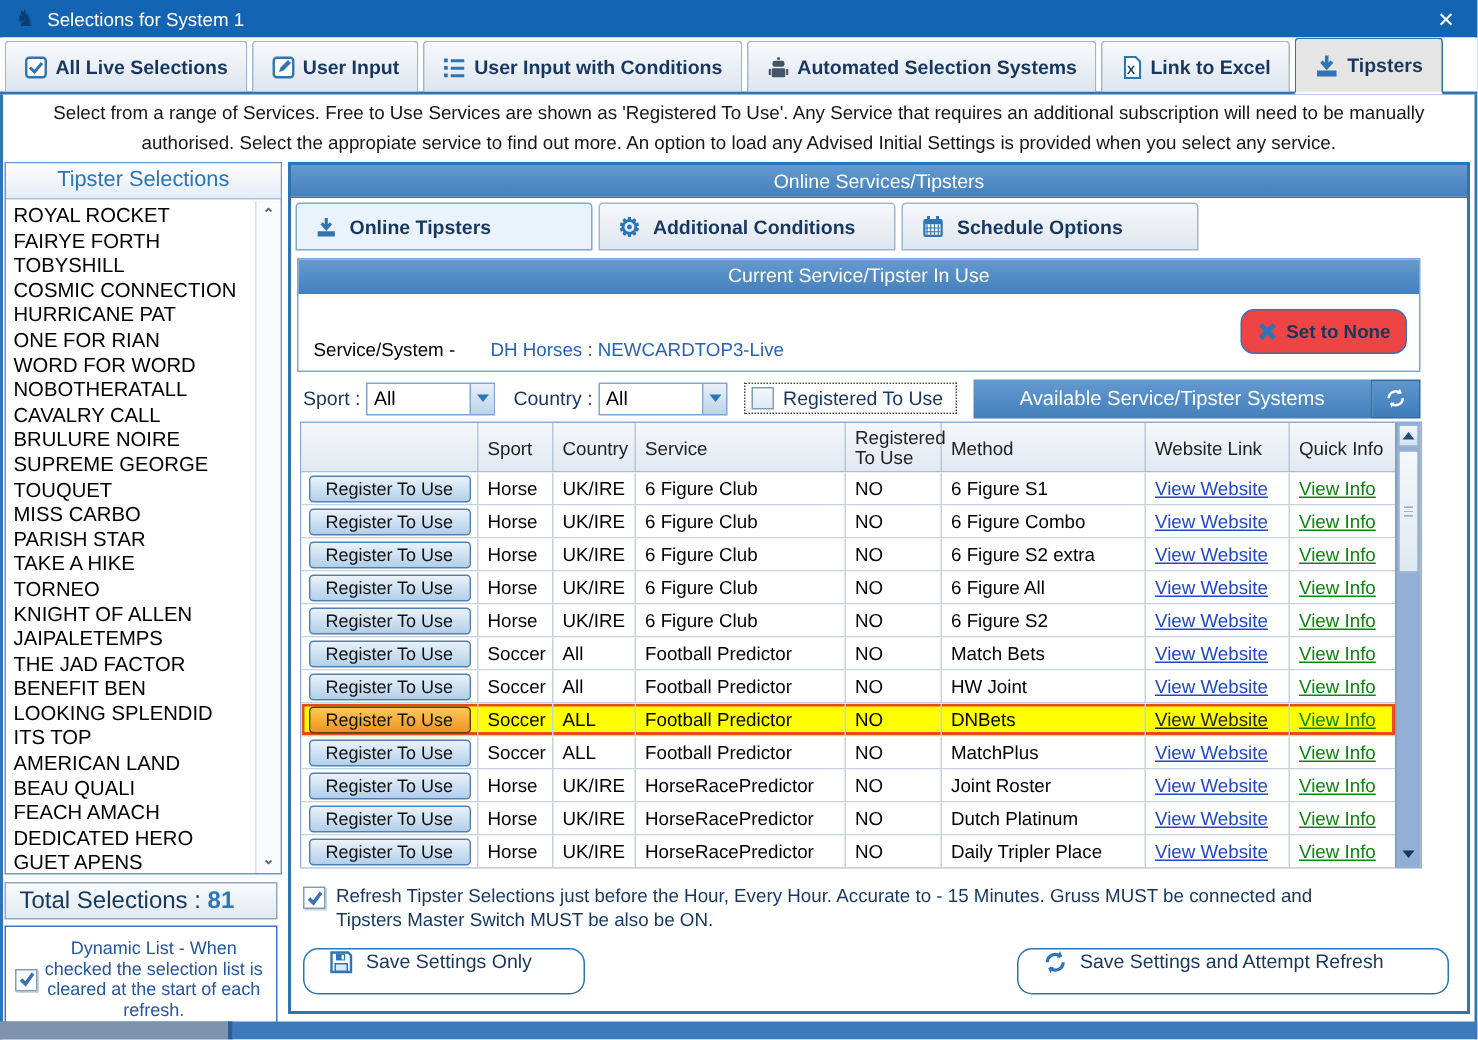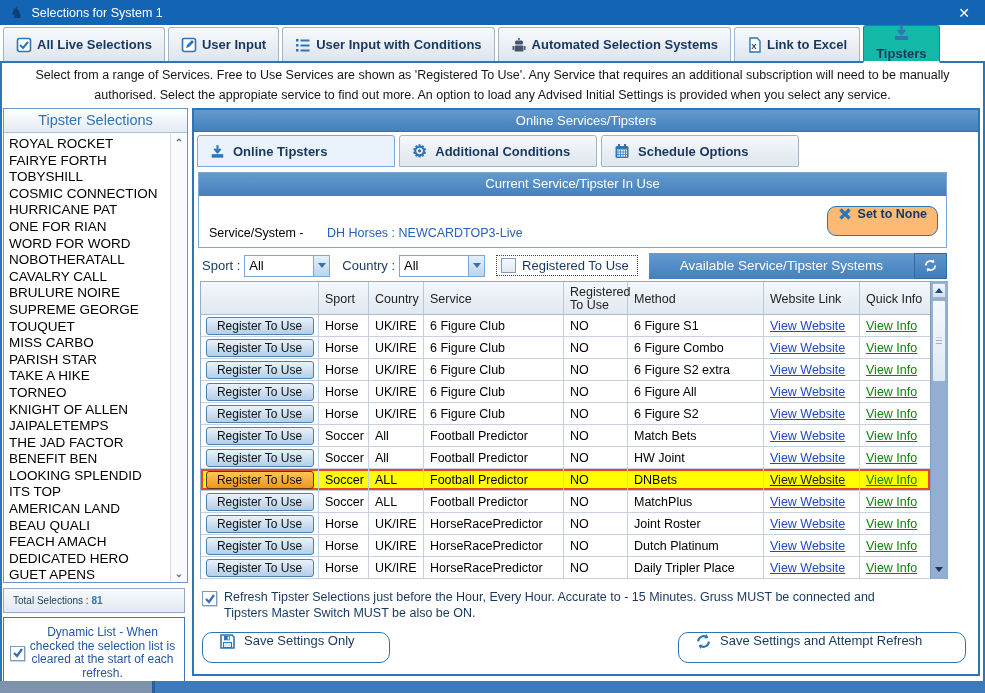--- a/index.html
+++ b/index.html
@@ -14,42 +14,42 @@
   .titlebar .horse { color:#0c3e74; font-size:15px; margin-right:8px; line-height:1; }
   .titlebar .ttl { color:#fff; font-size:12.5px; }
   .titlebar .close { margin-left:auto; color:#fff; font-size:14px; width:22px; text-align:center; cursor:pointer; }
 
   
   .tabstrip { position:absolute; top:25px; left:0; right:0; height:38px; background:#fff;
               border-bottom:2px solid #2e75b6; display:flex; align-items:flex-end; padding-left:3px; }
   .tab { height:34px; display:flex; align-items:center; gap:5px; padding:0 12px;
          background:linear-gradient(#f8fafc,#dde5ee); border:1px solid #9fb6cd; border-bottom:none;
          border-radius:3px 3px 0 0; margin-right:3px; font-size:13px; font-weight:bold; color:#17375e; cursor:pointer;justify-content:flex-end; }
-  .tab.active { background:#14b8a6; border-color:#2e75b6; height:38px; margin-bottom:-2px; border-bottom:2px solid #fff;flex-direction:column; }
+  .tab.active { background:#e5e5e5; border-color:#2e75b6; height:38px; margin-bottom:-2px; border-bottom:2px solid #fff; }
   .tab svg { display:block; }
 
   
   .descr { position:absolute; top:65px; left:8px; right:8px; text-align:center;
            font-size:12.5px; color:#161616; line-height:1.6; }
 
   
   .sidebar { position:absolute; left:3px; top:108px; width:185px; height:475px;
              border:1px solid #6b97c8; background:#fff; }
   .sidebar-hd { height:24px; background:linear-gradient(#ffffff,#e3ebf4); border-bottom:1px solid #aac2da;
                 color:#2e75b6; font-size:14.5px; text-align:center; line-height:23px; }
   .listbox { position:absolute; top:25px; bottom:0; left:0; right:0; overflow:hidden; }
   .list-inner { position:absolute; top:2px; left:5px; right:18px; }
   .list-item { font-size:13.5px; color:#000; line-height:16.6px; white-space:nowrap; cursor:default; }
   .vscroll-light { position:absolute; top:0; bottom:0; right:0; width:17px; background:#fafbfd; border-left:1px solid #d7dee7; }
   .chev { position:absolute; left:0; right:0; text-align:center; color:#5a6b7d; font-size:10px; font-weight:bold; cursor:pointer; }
   .chev.up { top:3px; } .chev.dn { bottom:3px; }
 
   .totalbox { position:absolute; left:3px; top:588px; width:182px; height:25px;
               background:linear-gradient(#f9fbfd,#e1e9f1); border:1px solid #8fa9c4;
-              font-size:10px; color:#17375e; line-height:23px; padding-left:9px; }
+              font-size:16px; color:#17375e; line-height:23px; padding-left:9px; }
   .totalbox b { color:#2e75b6; }
 
   .dynbox { position:absolute; left:3px; top:617px; width:182px; height:72px;
             border:1px solid #4472c4; background:#fff; display:flex; align-items:center; padding:2px 4px 2px 6px; }
   .dynbox .txt { font-size:12px; color:#2456a4; line-height:13.5px; text-align:center; flex:1; }
 
   
   .cb { width:15px; height:15px; background:#fff; border:1px solid #7f9db9; display:inline-flex;
         align-items:center; justify-content:center; flex:none; box-shadow:1px 1px 0 #c8d4e0; cursor:pointer; }
   .cb.checked svg { display:block; }
@@ -66,22 +66,22 @@
   .itab.active { background:#eaf3fb; border-color:#7da7d8; }
   .gear-glyph { color:#2e75b6; font-size:17px; line-height:1; }
 
   .curpanel { position:absolute; left:4px; top:62px; width:749px; height:76px; border:1px solid #7da7d8; }
   .cur-hd { height:23px; line-height:22px; }
   .cur-body { position:relative; height:52px; font-size:12.5px; }
   .cur-row { position:absolute; left:10px; display:flex; }
   .cur-row.r1 { top:7px; } .cur-row.r2 { top:30px; }
   .cur-lab { width:118px; color:#000; }
   .cur-val { color:#2862b9; }
-  .setnone { position:absolute; right:8px; top:10px; height:30px; padding:0 10px; background:#fdba74;
-             border:1.5px solid #2e75b6; border-radius:9px; display:flex; align-items:flex-start; gap:6px;
+  .setnone { position:absolute; right:8px; top:10px; height:30px; padding:0 10px; background:#ef4444;
+             border:1.5px solid #2e75b6; border-radius:9px; display:flex; align-items:center; gap:6px;
              font-size:12.5px; font-weight:bold; color:#17375e; cursor:pointer; }
 
   .filters { position:absolute; left:4px; top:142px; width:749px; height:27px; display:flex; align-items:center; }
   .flabel { font-size:13px; color:#17375e; margin:0 4px 0 4px; }
   .dropdown { width:86px; height:22px; border:1px solid #7da7d8; background:#fff; display:flex; align-items:center; cursor:pointer; }
   .dropdown .val { flex:1; font-size:13px; color:#000; padding-left:4px; }
   .dropdown .arrow { width:16px; height:100%; background:linear-gradient(#e7f0f9,#bcd4ea); border-left:1px solid #7da7d8;
                      display:flex; align-items:center; justify-content:center; }
   .tri-dn { width:0; height:0; border-left:4px solid transparent; border-right:4px solid transparent; border-top:5px solid #2e75b6; }
   .regbox { display:flex; align-items:center; gap:6px; outline:1px dotted #444; padding:2px 8px 2px 4px; margin-left:12px; }

